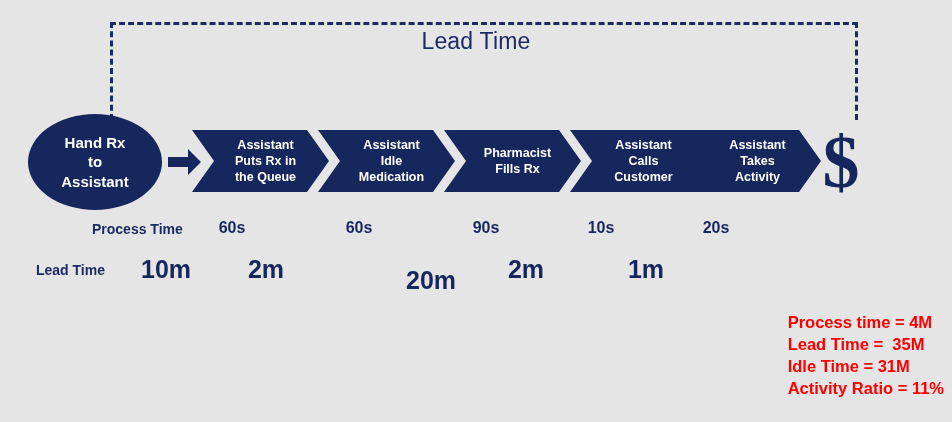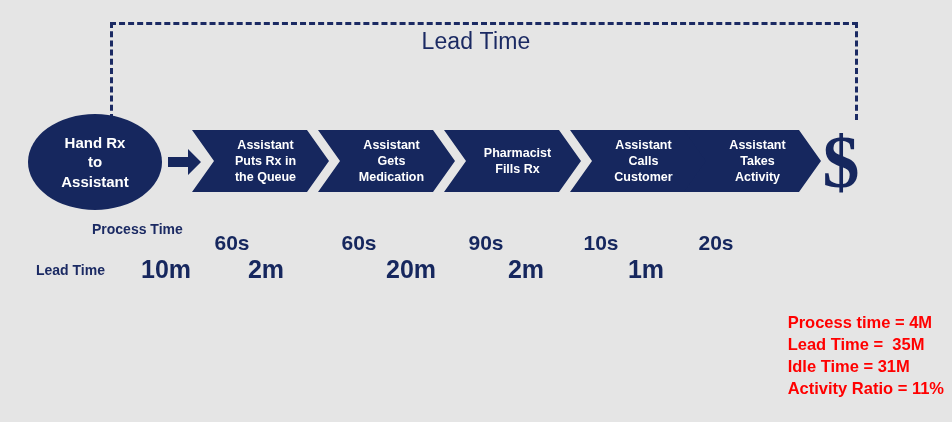--- a/index.html
+++ b/index.html
@@ -123,21 +123,21 @@
   #lead-time-label    { left: 36px; top: 262px; }
 
   .metric-value {
     position: absolute;
     color: #16275e;
     font-weight: bold;
     white-space: nowrap;
     text-align: center;
     transform: translateX(-50%);
   }
-  .process-value { top: 231px; font-size: 21px; }
+  .process-value { top: 219px; font-size: 16px; }
   .lead-value    { top: 255px; font-size: 25px; }
 
   
   #summary {
     position: absolute;
     right: 8px;
     top: 312px;
     text-align: left;
     color: #ff0000;
     font-size: 16.5px;
@@ -170,21 +170,21 @@
     <span class="chevron-text">
       <span>Assistant</span><br>
       <span>Puts Rx in</span><br>
       <span>the Queue</span>
     </span>
   </div>
 
   <div class="chevron" style="left:318px; width:137px;">
     <span class="chevron-text">
       <span>Assistant</span><br>
-      <span>Gets</span><br>
+      <span>Idle</span><br>
       <span>Medication</span>
     </span>
   </div>
 
   <div class="chevron" style="left:444px; width:137px;">
     <span class="chevron-text">
       <span>Pharmacist</span><br>
       <span>Fills Rx</span>
     </span>
   </div>
@@ -211,21 +211,21 @@
   <div class="row-label" id="lead-time-label">Lead Time</div>
 
   <div class="metric-value process-value" style="left:232px;">60s</div>
   <div class="metric-value process-value" style="left:359px;">60s</div>
   <div class="metric-value process-value" style="left:486px;">90s</div>
   <div class="metric-value process-value" style="left:601px;">10s</div>
   <div class="metric-value process-value" style="left:716px;">20s</div>
 
   <div class="metric-value lead-value" style="left:166px;">10m</div>
   <div class="metric-value lead-value" style="left:266px;">2m</div>
-  <div class="metric-value lead-value" style="left:411px;">20m</div>
+  <div class="metric-value lead-value" style="left:431px;margin-top:11px;">20m</div>
   <div class="metric-value lead-value" style="left:526px;">2m</div>
   <div class="metric-value lead-value" style="left:646px;">1m</div>
 
   <div id="summary">
     <div>Process time = 4M</div>
     <div>Lead Time =  35M</div>
     <div>Idle Time = 31M</div>
     <div>Activity Ratio = 11%</div>
   </div>
 

